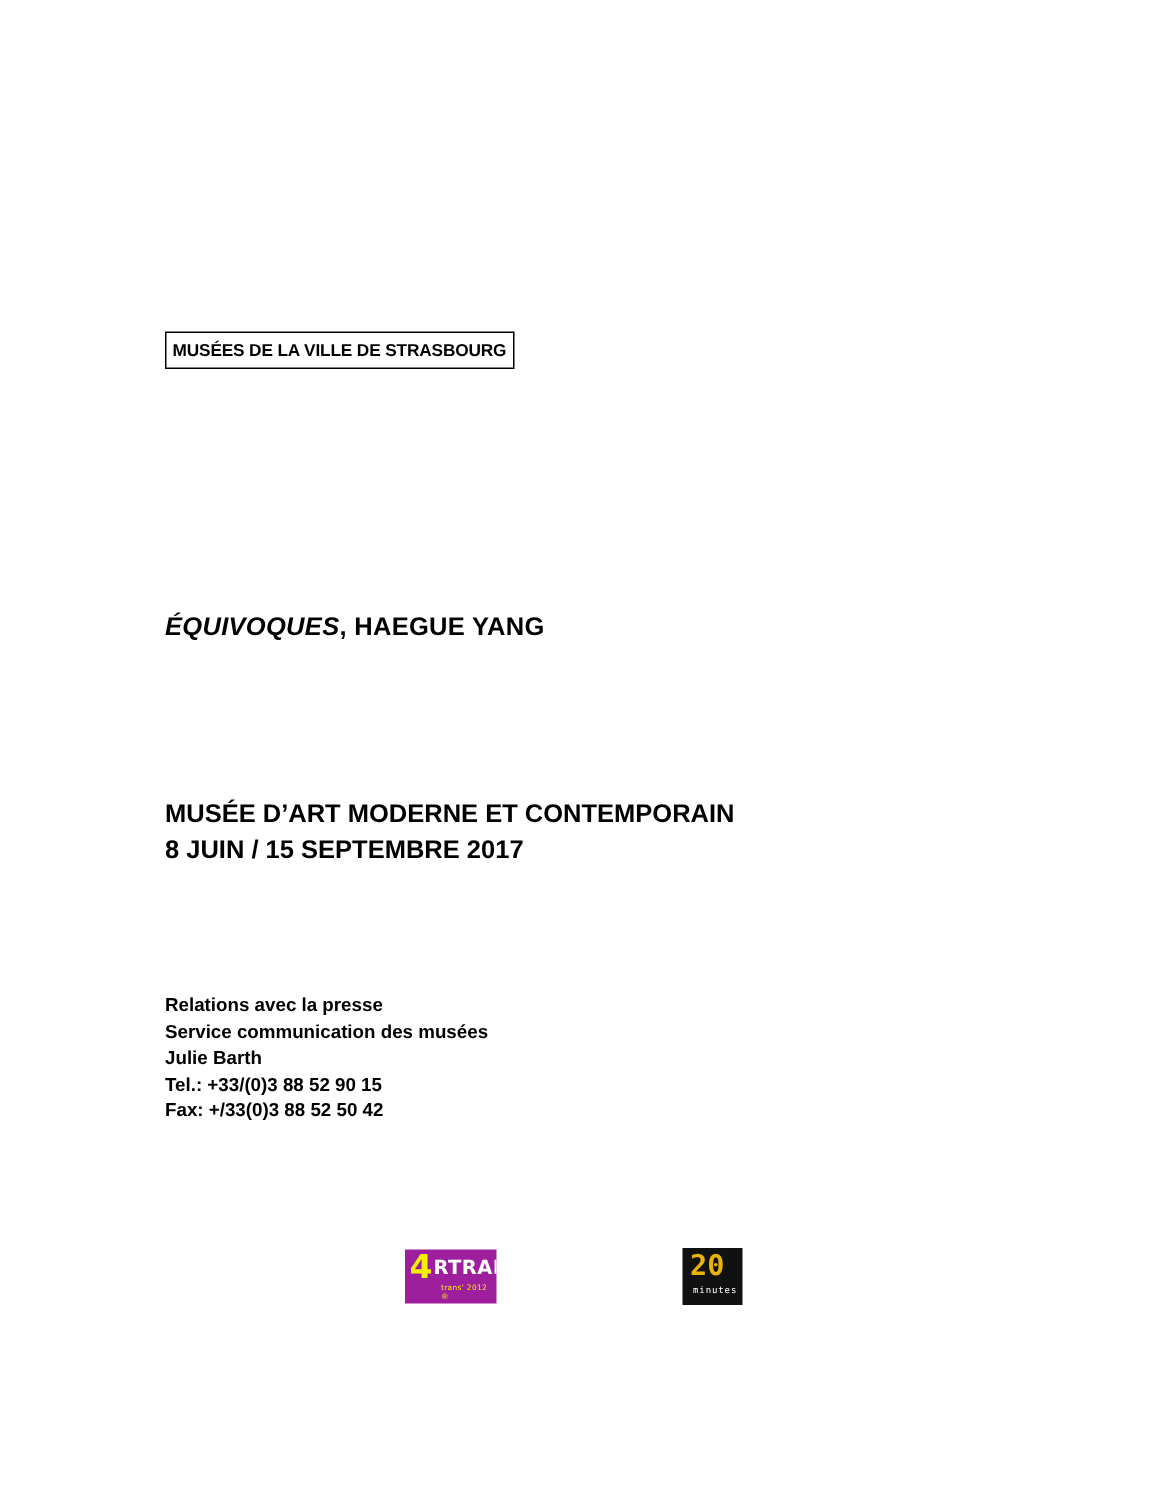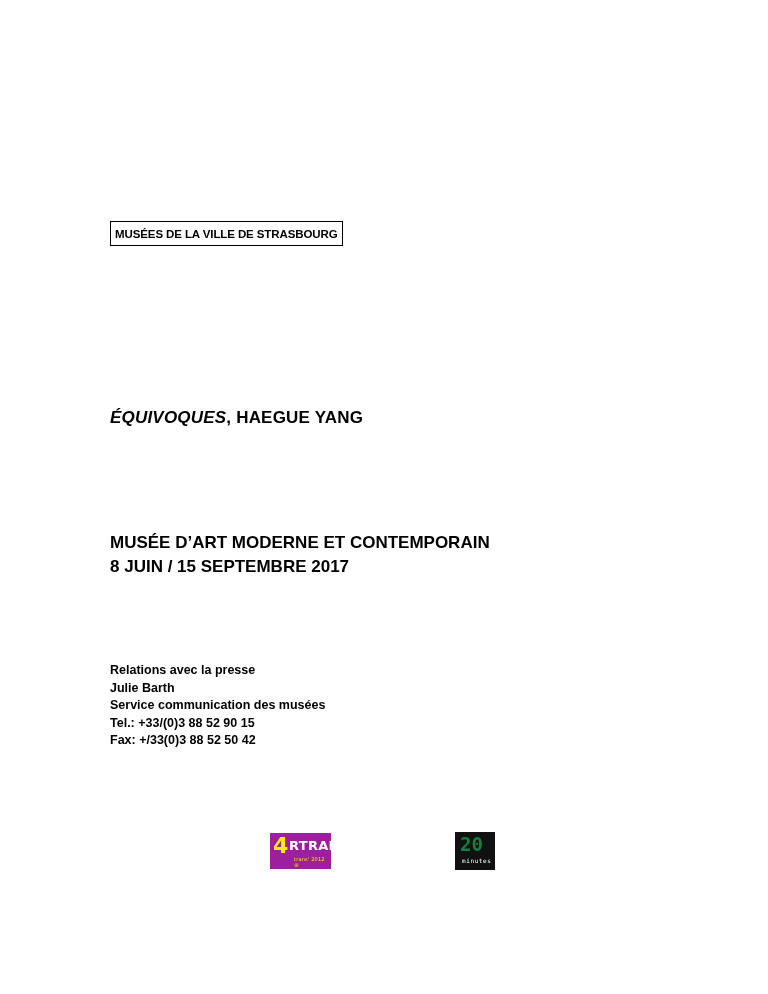--- a/index.html
+++ b/index.html
@@ -174,21 +174,21 @@
     height: 38px;
     background: #111111;
     overflow: hidden;
   }
   .partner-20min .num {
     position: absolute;
     left: 5px;
     top: 3px;
     font-size: 19px;
     font-weight: bold;
-    color: #15803d;
+    color: #eab308;
     font-family: "DejaVu Sans Mono", monospace;
     letter-spacing: 0px;
     line-height: 19px;
   }
   .partner-20min .word {
     position: absolute;
     left: 7px;
     top: 25px;
     font-size: 6px;
     color: #ffffff;
@@ -210,22 +210,22 @@
     <span class="italic">ÉQUIVOQUES</span><span>, HAEGUE YANG</span>
   </div>
 
   <div class="venue-block">
     <div>MUSÉE D’ART MODERNE ET CONTEMPORAIN</div>
     <div>8 JUIN / 15 SEPTEMBRE 2017</div>
   </div>
 
   <div class="contact-block">
     <div>Relations avec la presse</div>
+    <div>Service communication des musées</div>
     <div>Julie Barth</div>
-    <div>Service communication des musées</div>
     <div>Tel.: +33/(0)3 88 52 90 15</div>
     <div>Fax: +/33(0)3 88 52 50 42</div>
   </div>
 
   <div class="partner-artrans">
     <span class="big4">4</span>
     <span class="rtrans">RTRANS</span>
     <span class="tagline">trans' 2012 ®</span>
   </div>
 

